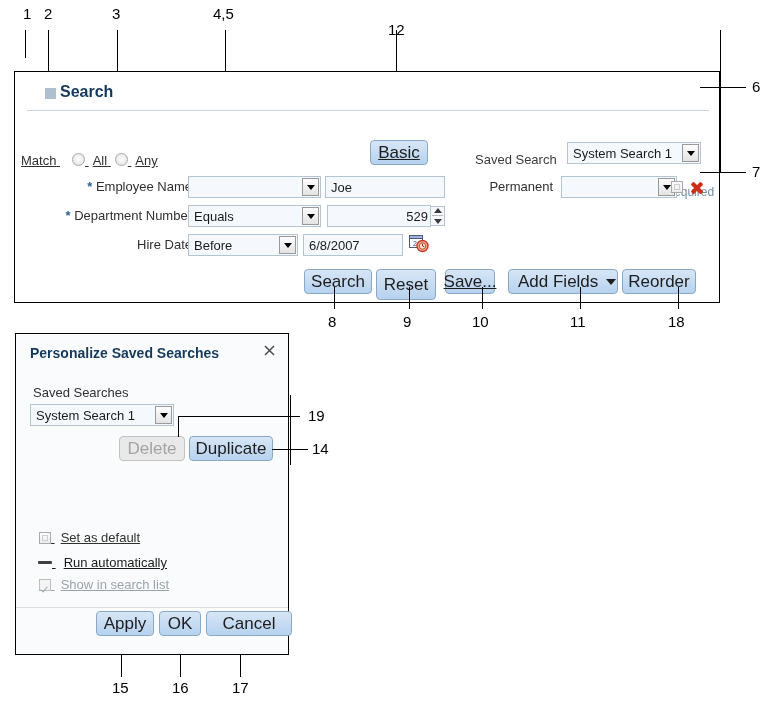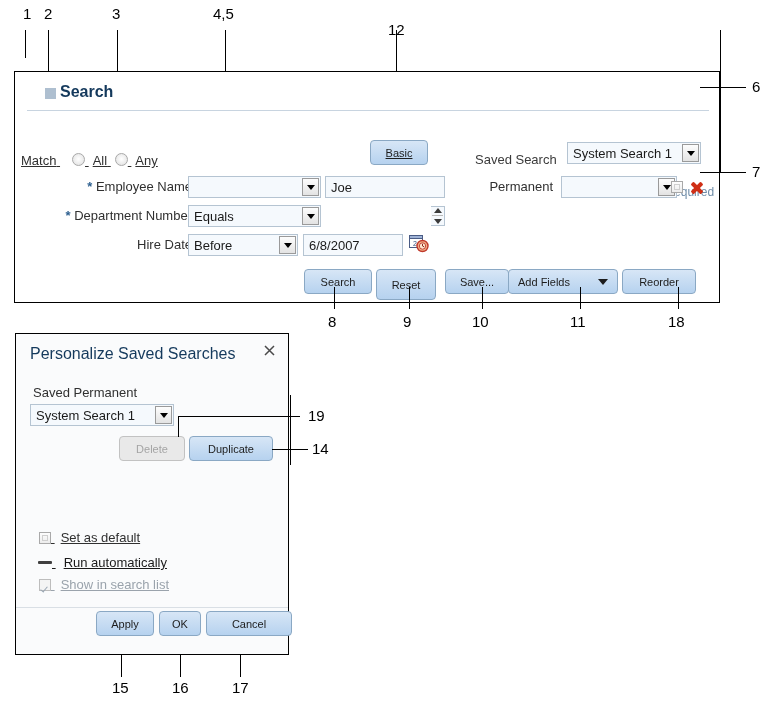--- a/index.html
+++ b/index.html
@@ -109,21 +109,21 @@
     display: inline-flex;
     align-items: center;
     justify-content: center;
     box-sizing: border-box;
     height: 24px;
     padding: 0 10px;
     border: 1px solid #8aa8c4;
     border-radius: 4px;
     background: linear-gradient(to bottom, #d7e6f6 0%, #b6d2ef 100%);
     color: #1d1d1d;
-    font-size: 11px;
+    font-size: 17px;
     font-family: "Liberation Sans", sans-serif;
     cursor: default;
     white-space: nowrap;
   }
   .btn.disabled {
     background: #e9e9e9;
     border-color: #c2c2c2;
     color: #a4a4a4;
   }
   .btn .mnem { text-decoration: underline; }
@@ -277,22 +277,22 @@
     top:333px;
     width:274px;
     height:322px;
     border:1px solid #000;
     background:#fafbfc;
     box-sizing:border-box;
   }
   .dlg-title {
     position:absolute;
     left:14px; top:11px;
-    font-size:16px;
-    font-weight:normal;
+    font-size:14px;
+    font-weight:bold;
     color:#14395c;
   }
   .dlg-close {
     position:absolute;
     right:12px; top:10px;
     font-size:15px;
     color:#4a4a4a;
     line-height:14px;
     cursor:default;
   }
@@ -373,20 +373,23 @@
 
   <div class="fld-label" style="left:6px; top:136px; width:171px;">
     <span class="req-star">*</span>
     <span>Department Number</span>
   </div>
   <div class="combo" style="position:absolute; left:173px; top:133px; width:133px;">
     <span class="combo-text">Equals</span>
     <span class="combo-arrow">
         <i></i>
       </span>
+  </div>
+  <div class="txt-field right" style="position:absolute; left:312px; top:133px; width:104px; padding-right:2px;">
+    <span>529</span>
   </div>
   <div class="spin-btns" style="position:absolute; left:416px; top:134px; height:20px; border:1px solid #b5c4d2; border-left:none; box-sizing:border-box;">
     <span class="up"></span>
     <span class="spin-line"></span>
     <span class="dn"></span>
   </div>
 
   <div class="fld-label" style="left:20px; top:165px; width:157px;">
     <span>Hire Date</span>
   </div>
@@ -425,21 +428,21 @@
       <span></span>
   </div>
 
   <div class="abs" style="left:289px; top:197px;">
     <div class="btn" style="position:absolute; left:0; top:0; width:68px; height:25px;">
       <span>Search</span>
     </div>
     <div class="btn" style="position:absolute; left:72px; top:0; width:60px; height:31px;">
       <span>Reset</span>
     </div>
-    <div class="btn" style="position:absolute; left:141px; top:0; width:64px; height:25px;">
+    <div class="btn" style="position:absolute; left:141px; top:0; width:50px; height:25px;text-decoration:underline;">
       <span>Save...</span>
     </div>
     <div class="btn" style="position:absolute; left:204px; top:0; width:110px; height:25px; justify-content:space-between; padding:0 9px;">
       <span>Add Fields</span>
       <span style="width:0;height:0;border-left:5px solid transparent;border-right:5px solid transparent;border-top:6px solid #1d1d1d; margin-left:8px;"></span>
     </div>
     <div class="btn" style="position:absolute; left:318px; top:0; width:74px; height:25px;">
       <span>Reorder</span>
     </div>
   </div>
@@ -465,21 +468,21 @@
 <div class="callout-num" style="left:668px; top:313px;">18</div>
 
 <div id="personalize-dialog">
   <div class="dlg-title">Personalize Saved Searches</div>
   <div class="dlg-close" style="font-size:0;">
     <svg width="13" height="13" viewBox="0 0 13 13" xmlns="http://www.w3.org/2000/svg">
       <path d="M2 2 L11 11 M11 2 L2 11" stroke="#4a4a4a" stroke-width="1.5" fill="none"></path>
     </svg>
   </div>
 
-  <div class="dlg-body-label" style="left:17px; top:51px;">Saved Permanent</div>
+  <div class="dlg-body-label" style="left:17px; top:51px;">Saved Searches</div>
 
   <div class="combo" style="position:absolute; left:14px; top:70px; width:144px;">
     <span class="combo-text">System Search 1</span>
     <span class="combo-arrow">
         <i></i>
       </span>
   </div>
 
   <div class="btn disabled" style="position:absolute; left:103px; top:102px; width:66px; height:25px;">
     <span>Delete</span>

